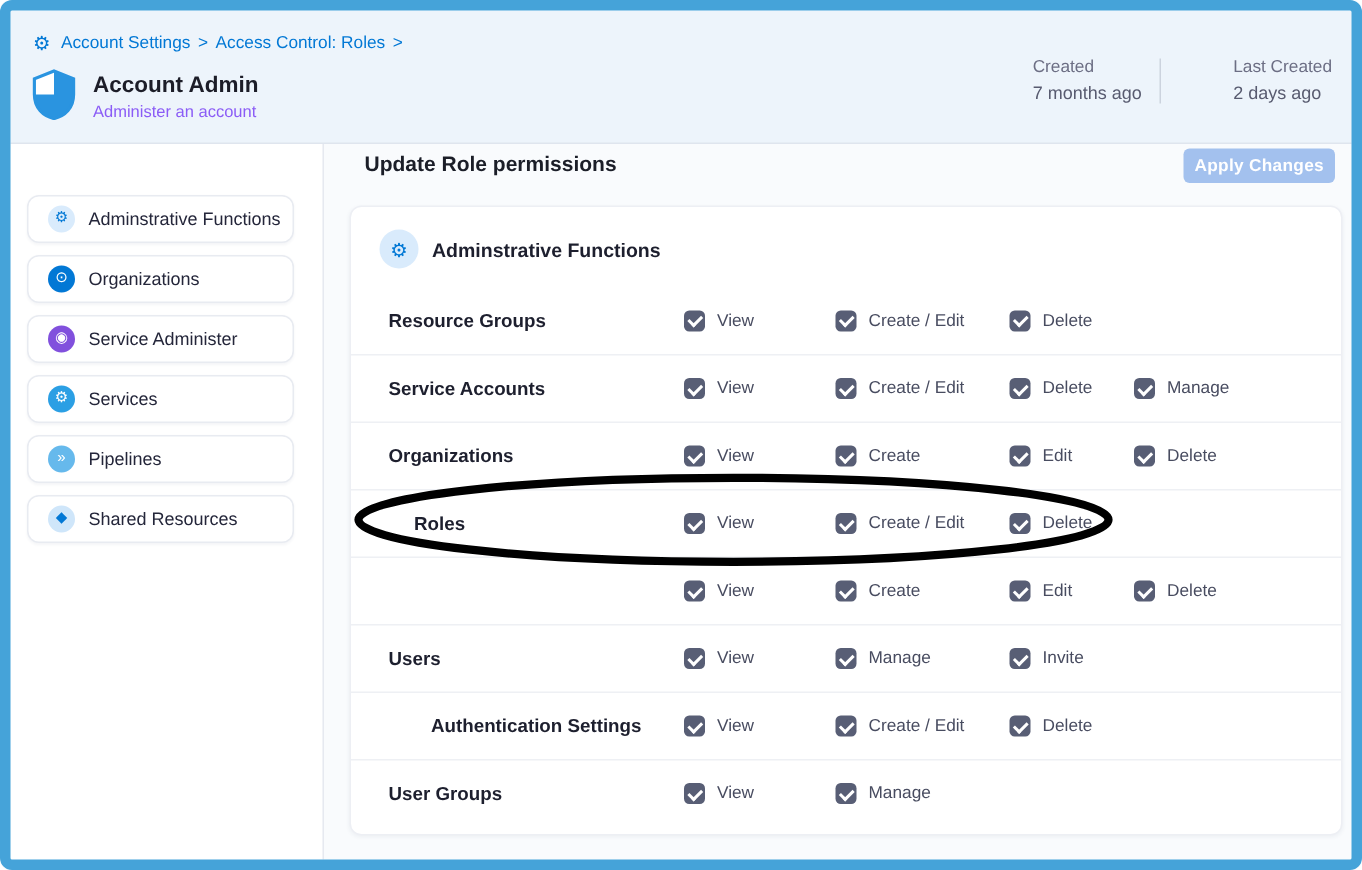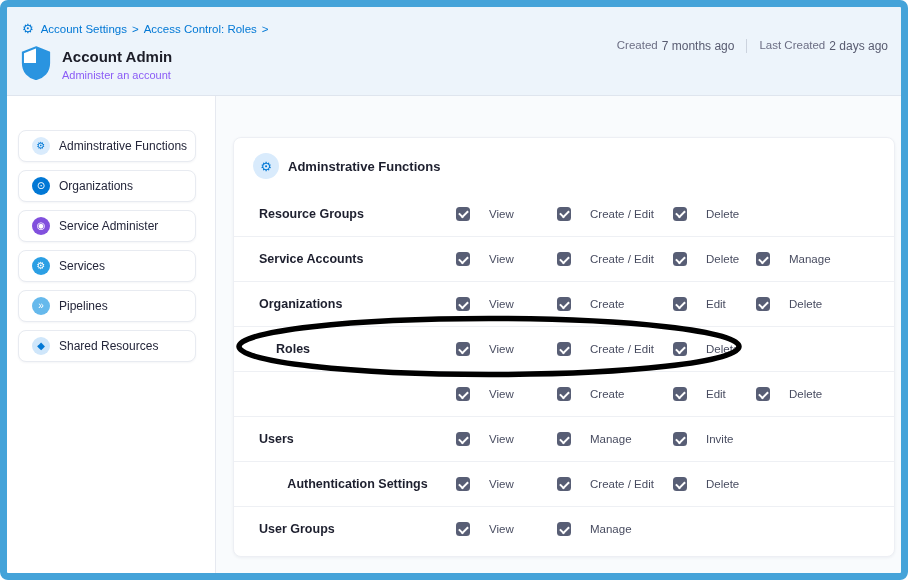--- a/index.html
+++ b/index.html
@@ -15,21 +15,21 @@
   .band{position:absolute;left:7px;right:7px;top:7px;height:89px;background:#edf4fb;border-bottom:1px solid #dfe5ee;z-index:2;}
   .breadcrumb{position:absolute;left:15px;top:15px;display:flex;align-items:center;gap:5px;font-size:11.5px;color:#0278d5;}
   .crumb{cursor:pointer;}
   .crumb-sep{color:#0278d5;}
   .bc-gear{font-size:13px;line-height:1;color:#0278d5;margin-right:2px;}
   .shield{position:absolute;left:13px;top:39px;}
   .titleblock{position:absolute;left:55px;top:41px;}
   .ptitle{font-size:15px;font-weight:bold;color:#1c1d28;}
   .psub{font-size:11px;color:#8b5cf6;margin-top:4px;}
   .meta{position:absolute;right:13px;top:32px;display:flex;align-items:stretch;gap:12px;}
-  .meta .mcol{display:flex;gap:4px;}
+  .meta .mcol{display:flex;flex-direction:column;gap:4px;margin-left:36px;}
   .mlabel{font-size:11.5px;color:#6c6e84;}
   .mvalue{font-size:12px;color:#585b70;}
   .mdivider{width:1px;background:#ccd3de;}
 
   
   .sidebar{position:absolute;left:7px;top:96px;bottom:7px;width:208px;background:#ffffff;z-index:2;}
   .slist{position:absolute;left:11px;top:34px;width:178px;display:flex;flex-direction:column;gap:8px;}
   .scard{height:32px;background:#fff;border:1px solid #e8ebf1;border-radius:8px;display:flex;align-items:center;
          box-shadow:0 1px 2px rgba(40,60,90,.05);cursor:pointer;}
   .sicon{width:18px;height:18px;border-radius:50%;margin:0 9px 0 13px;display:flex;align-items:center;justify-content:center;flex:none;}
@@ -46,21 +46,21 @@
   .card{position:absolute;left:17px;top:41px;width:662px;height:420px;background:#fff;border:1px solid #edeff4;
         border-radius:8px;box-shadow:0 1px 3px rgba(35,55,80,.06);}
   .sect{position:absolute;left:19px;top:15px;display:flex;align-items:center;gap:9px;}
   .sect-icon{width:26px;height:26px;border-radius:50%;background:#d9ebfc;display:flex;align-items:center;justify-content:center;}
   .sect-icon .glyph{font-size:13px;color:#0278d5;line-height:1;}
   .sect-title{font-size:13px;font-weight:bold;color:#1d1f2e;}
   .rows{position:absolute;left:0;right:0;top:53px;}
   .prow{height:45px;display:grid;grid-template-columns:197px 101px 116px 83px 1fr;align-items:center;padding-left:25px;}
   .prow + .prow{border-top:1px solid #eef0f4;}
   .rlabel{font-size:12.5px;font-weight:600;color:#1d1f2e;}
-  .check{display:flex;align-items:center;gap:19px;cursor:pointer;}
+  .check{display:flex;align-items:center;gap:8px;cursor:pointer;}
   .cbox{width:14px;height:14px;border-radius:3.5px;background:#585e75;position:relative;flex:none;}
   .cbox.on::after{content:"";position:absolute;left:3px;top:3.5px;width:7px;height:4px;
                   border-left:2px solid #fff;border-bottom:2px solid #fff;transform:rotate(-45deg);}
   .clabel{font-size:11.5px;color:#484c60;}
 
   .ellipse-svg{position:absolute;left:233px;top:313px;z-index:40;pointer-events:none;}
 </style>
 </head>
 <body>
 
@@ -135,20 +135,22 @@
           <span class="sicon" style="background: rgb(207, 230, 250);">
             <span class="glyph" style="color: rgb(2, 120, 213);">◆</span>
           </span>
           <span class="slabel">Shared Resources</span>
         </div>
       </div>
   </div>
   <div class="vdivider"></div>
 
   <div class="main">
+    <div class="mheading">Update Role permissions</div>
+    <button class="applybtn">Apply Changes</button>
 
     <div class="card">
       <div class="sect">
         <span class="sect-icon">
             <span class="glyph">⚙</span>
           </span>
         <span class="sect-title">Adminstrative Functions</span>
       </div>
       <div class="rows">
           <div class="prow">

